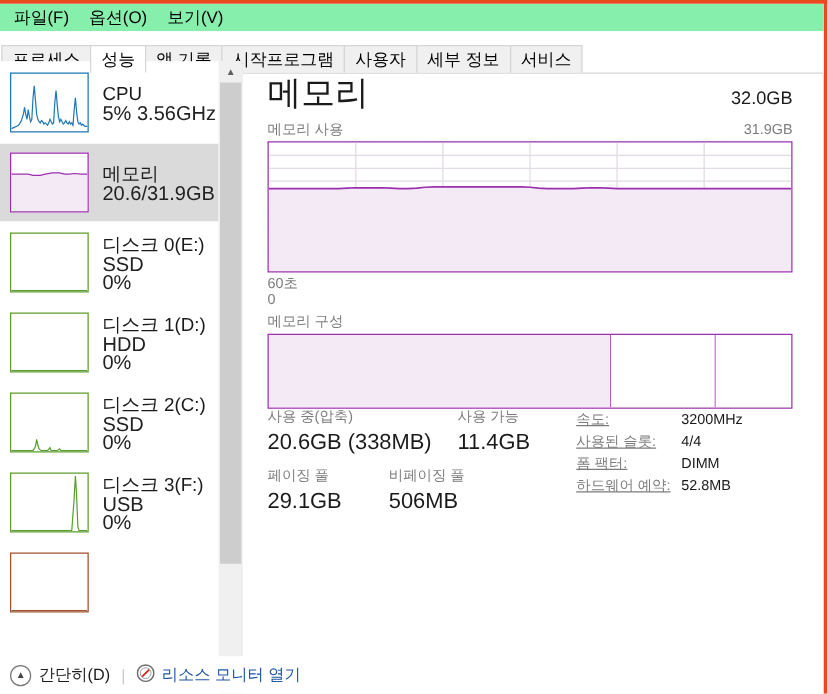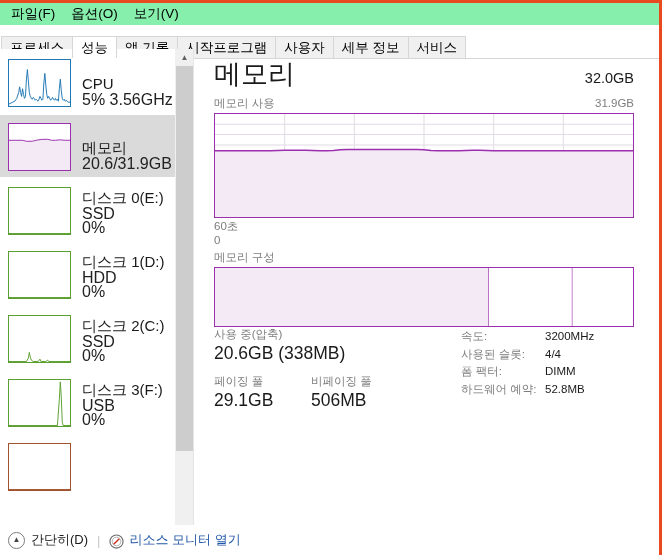--- a/index.html
+++ b/index.html
@@ -82,21 +82,21 @@
     background: #ffffff;
     display: flex;
   }
   .sidebar {
     width: 176px;
     overflow: hidden;
     padding-top: 2px;
   }
   .res-item {
     display: flex;
-    align-items: flex-end;
+    align-items: center;
     padding: 6px 0 6px 8px;
     height: 62px;
     box-sizing: border-box;
     margin-bottom: 2px;
   }
   .res-item.selected { background: #dadada; }
   .thumb {
     width: 63px; height: 48px;
     box-sizing: border-box;
     border: 1px solid #888;
@@ -239,21 +239,21 @@
     line-height: 23px;
     white-space: nowrap;
   }
 
   .spec-row {
     display: flex;
     line-height: 17.5px;
     font-size: 11.5px;
     white-space: nowrap;
   }
-  .spec-lab { color: #7c7c7c; width: 84px; flex: 0 0 auto; }
+  .spec-lab { color: #7c7c7c; width: 84px; flex: 0 0 auto; text-decoration: underline; }
   .spec-val { color: #1a1a1a; }
 
   
   .footer {
     position: absolute;
     left: 0; right: 3px; bottom: 0;
     height: 30px;
     display: flex;
     align-items: center;
     padding-left: 8px;
@@ -276,21 +276,21 @@
     color: #444;
     font-size: 8px;
     line-height: 1;
   }
   .foot-sep {
     color: #c8c8c8;
     margin: 0 9px;
     font-size: 13px;
   }
   .resmon {
-    display: flex; align-items: flex-end;
+    display: flex; align-items: flex-start;
     font-size: 13px;
     color: #2157a8;
   }
   .resmon-icon {
     width: 15px; height: 15px;
     margin-right: 5px;
     flex: 0 0 auto;
   }
 </style>
 </head>
@@ -466,20 +466,24 @@
       </div>
 
       <div class="stats">
         <div class="stats-left">
 
           <div class="stat-row">
             <div class="stat-cell w1">
               <div class="stat-lab">사용 중(압축)</div>
               <div class="stat-val">20.6GB (338MB)</div>
             </div>
+            <div class="stat-cell w2">
+              <div class="stat-lab">사용 가능</div>
+              <div class="stat-val">11.4GB</div>
+            </div>
           </div>
 
 
           <div class="stat-row">
             <div class="stat-cell w3">
               <div class="stat-lab">페이징 풀</div>
               <div class="stat-val">29.1GB</div>
             </div>
             <div class="stat-cell w2">
               <div class="stat-lab">비페이징 풀</div>

